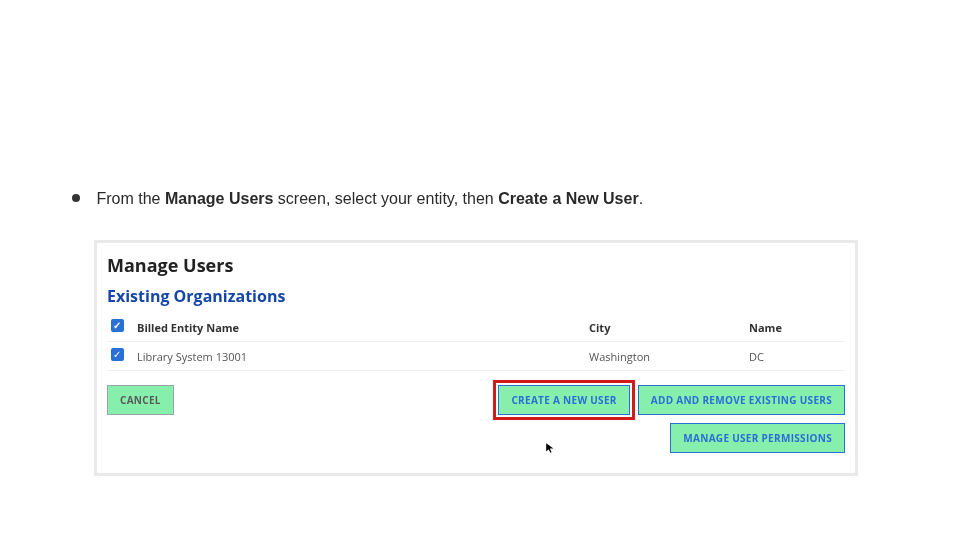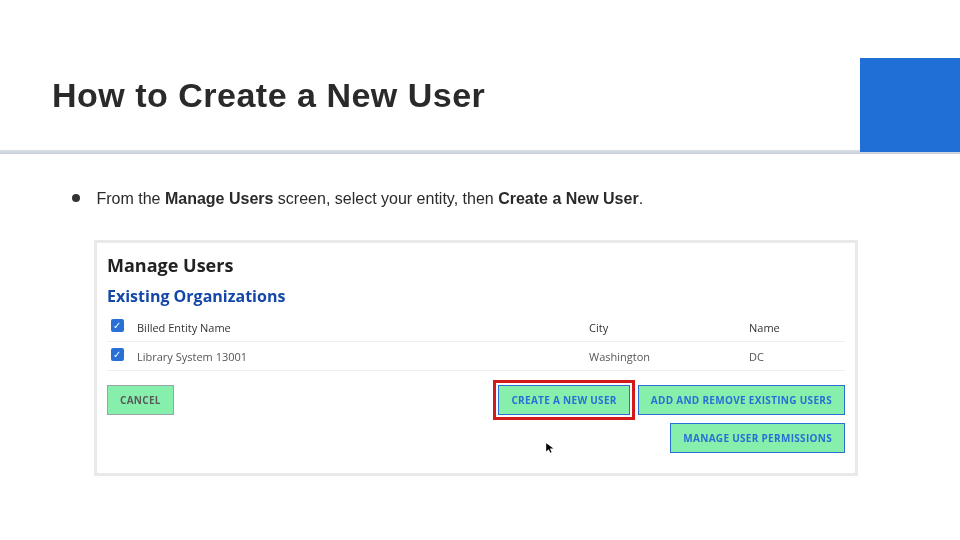--- a/index.html
+++ b/index.html
@@ -15,21 +15,21 @@
   .bullet-wrap .dot { display: inline-block; width: 8px; height: 8px; background: #333; border-radius: 50%; vertical-align: middle; margin-right: 12px; margin-top: -3px; }
   .bullet-wrap b { font-weight: 700; }
 
   .panel { position: absolute; left: 94px; top: 240px; width: 764px; border: 3px solid #e9e9e9; background: #fff; }
   .panel-inner { padding: 6px 10px 12px 10px; }
 
   .mu-title { font-size: 18px; font-weight: 700; color: #222; padding: 4px 0 8px 0; font-family: "Open Sans", "Segoe UI", sans-serif; }
   .subhead { font-size: 16px; font-weight: 700; color: #1447a8; padding-bottom: 6px; font-family: "Open Sans", "Segoe UI", sans-serif; }
 
   table.orgs { width: 100%; border-collapse: collapse; font-size: 11px; font-family: "Open Sans", "Segoe UI", sans-serif; }
-  table.orgs th { text-align: left; font-weight: 400; color: #333; padding: 6px 4px; }
+  table.orgs th { text-align: left; font-weight: 700; color: #333; padding: 6px 4px; }
   table.orgs td { padding: 6px 4px; color: #555; }
   table.orgs tr { border-bottom: 1px solid #eee; }
   .cb { display: inline-block; width: 13px; height: 13px; background: #2a6fd6; position: relative; border-radius: 2px; }
   .cb::after { content: "✓"; color: #fff; font-size: 10px; position: absolute; left: 2px; top: -1px; }
   .linkish { color: #2a6fd6; }
 
   .btnrow { margin-top: 14px; display: flex; justify-content: space-between; align-items: flex-start; gap: 8px; font-family: "Open Sans", "Segoe UI", sans-serif; }
   .btn { display: inline-block; font-size: 10px; letter-spacing: 0.3px; font-weight: 700; padding: 7px 12px; border: 1px solid #2a6fd6; color: #2a6fd6; background: #86efac; cursor: pointer; white-space: nowrap; font-family: inherit; }
   .btn.cancel { color: #5a5a5a; border-color: #9aa2ad; }
   .right-btns { text-align: right; }
@@ -37,25 +37,20 @@
   .btn.highlight { outline: 3px solid #d11a1a; outline-offset: 2px; }
 
   .cursor { position: absolute; left: 545px; top: 440px; width: 12px; height: 12px; }
   .cursor svg { width: 12px; height: 12px; }
 </style>
 </head>
 <body>
 
 <div class="slide">
 
-  <div class="title-band">
-    <div class="title-text">How to Create a New User</div>
-    <div class="band-underline"></div>
-    <div class="band-block"></div>
-  </div>
 
   <div class="bullet-wrap">
     <span class="dot"></span>
     <span>From the </span><b>Manage Users</b><span> screen, select your entity, then </span><b>Create a New User</b><span>.</span>
   </div>
 
   <div class="panel">
     <div class="panel-inner">
 
       <div class="mu-title">Manage Users</div>

